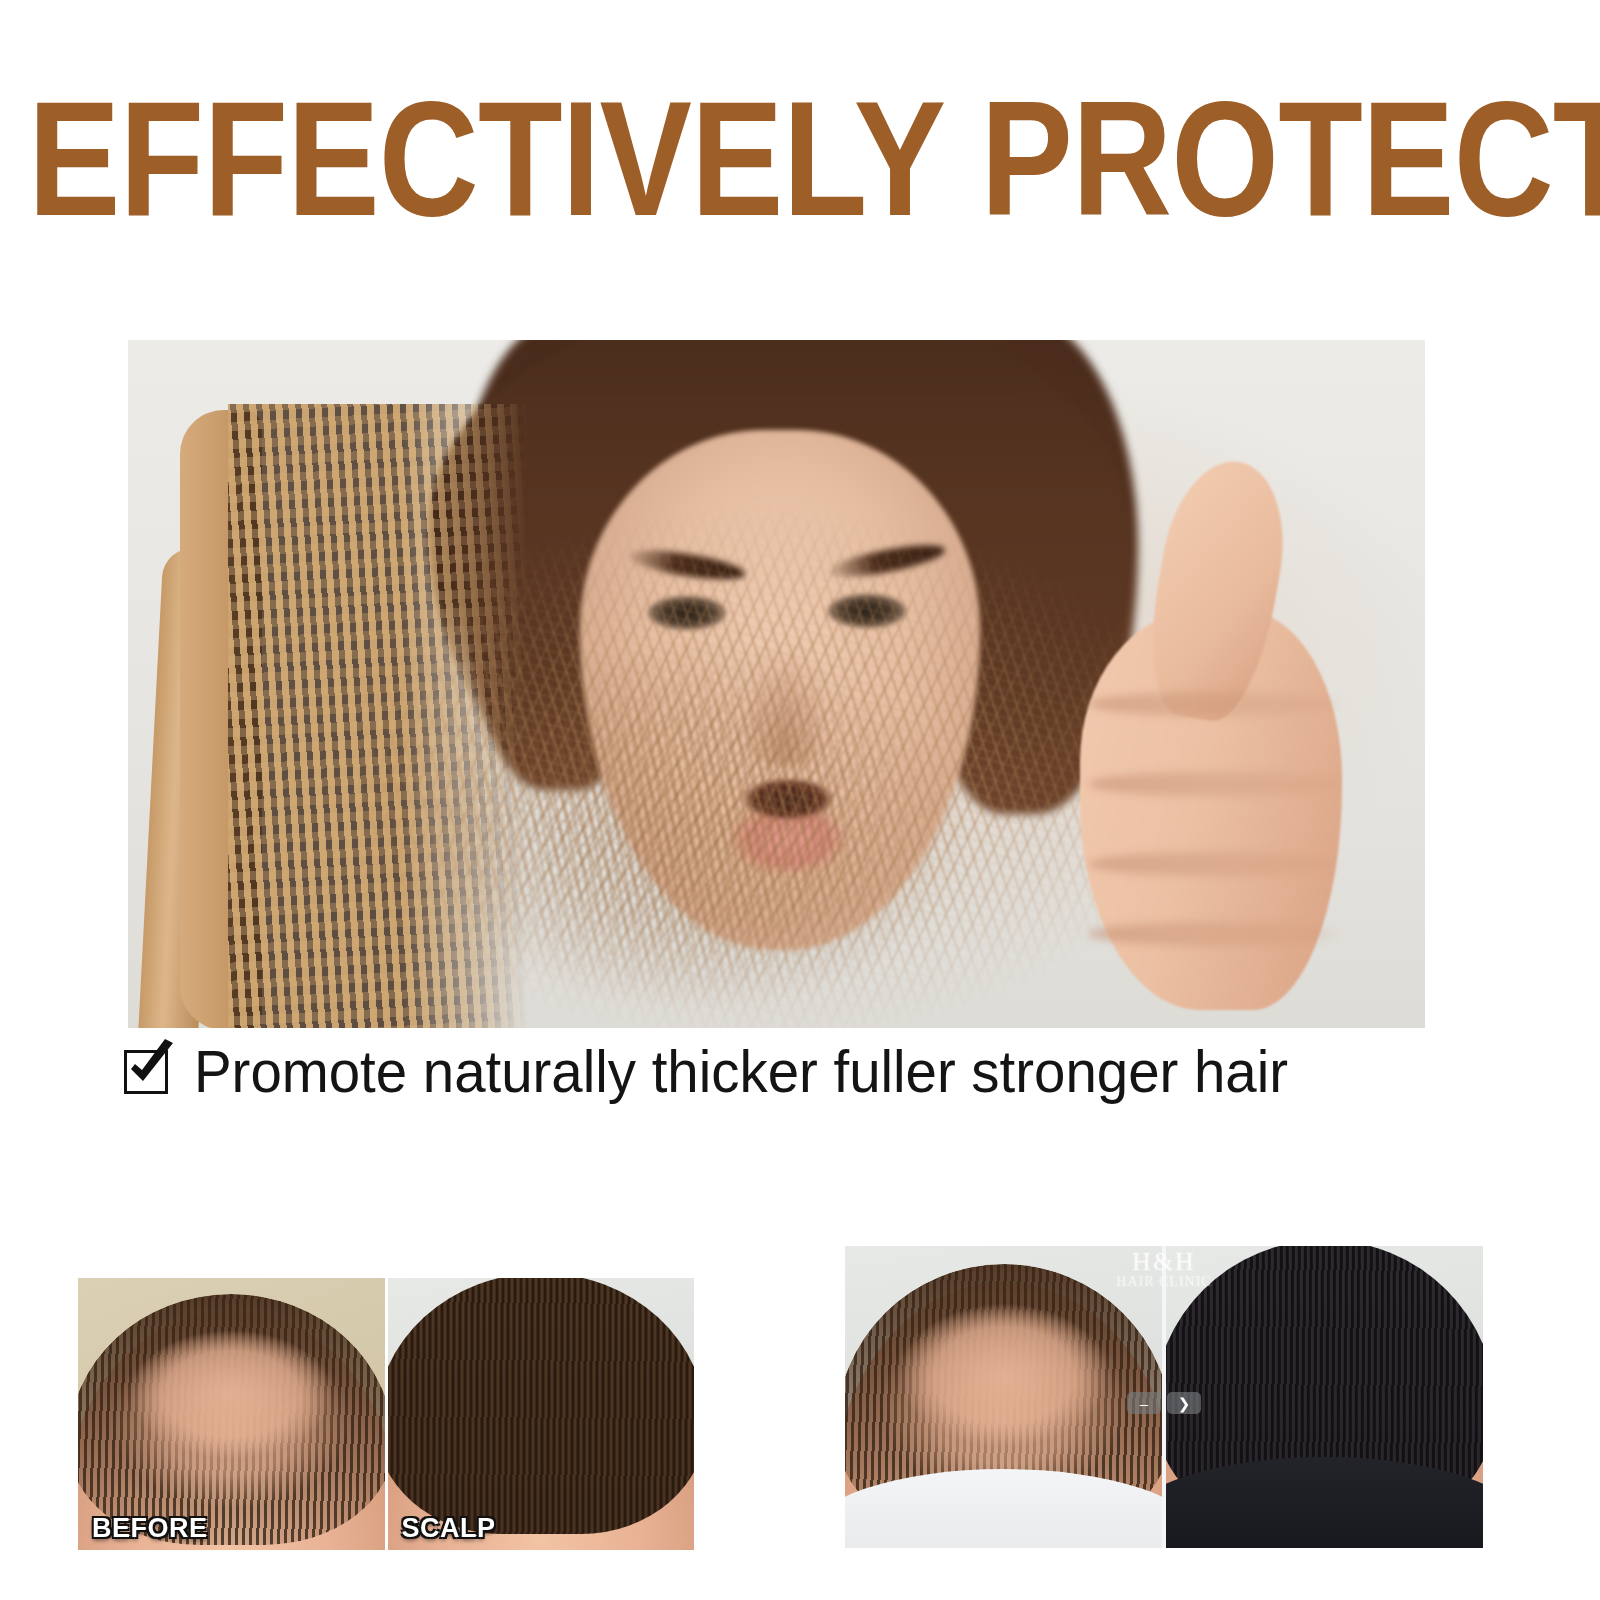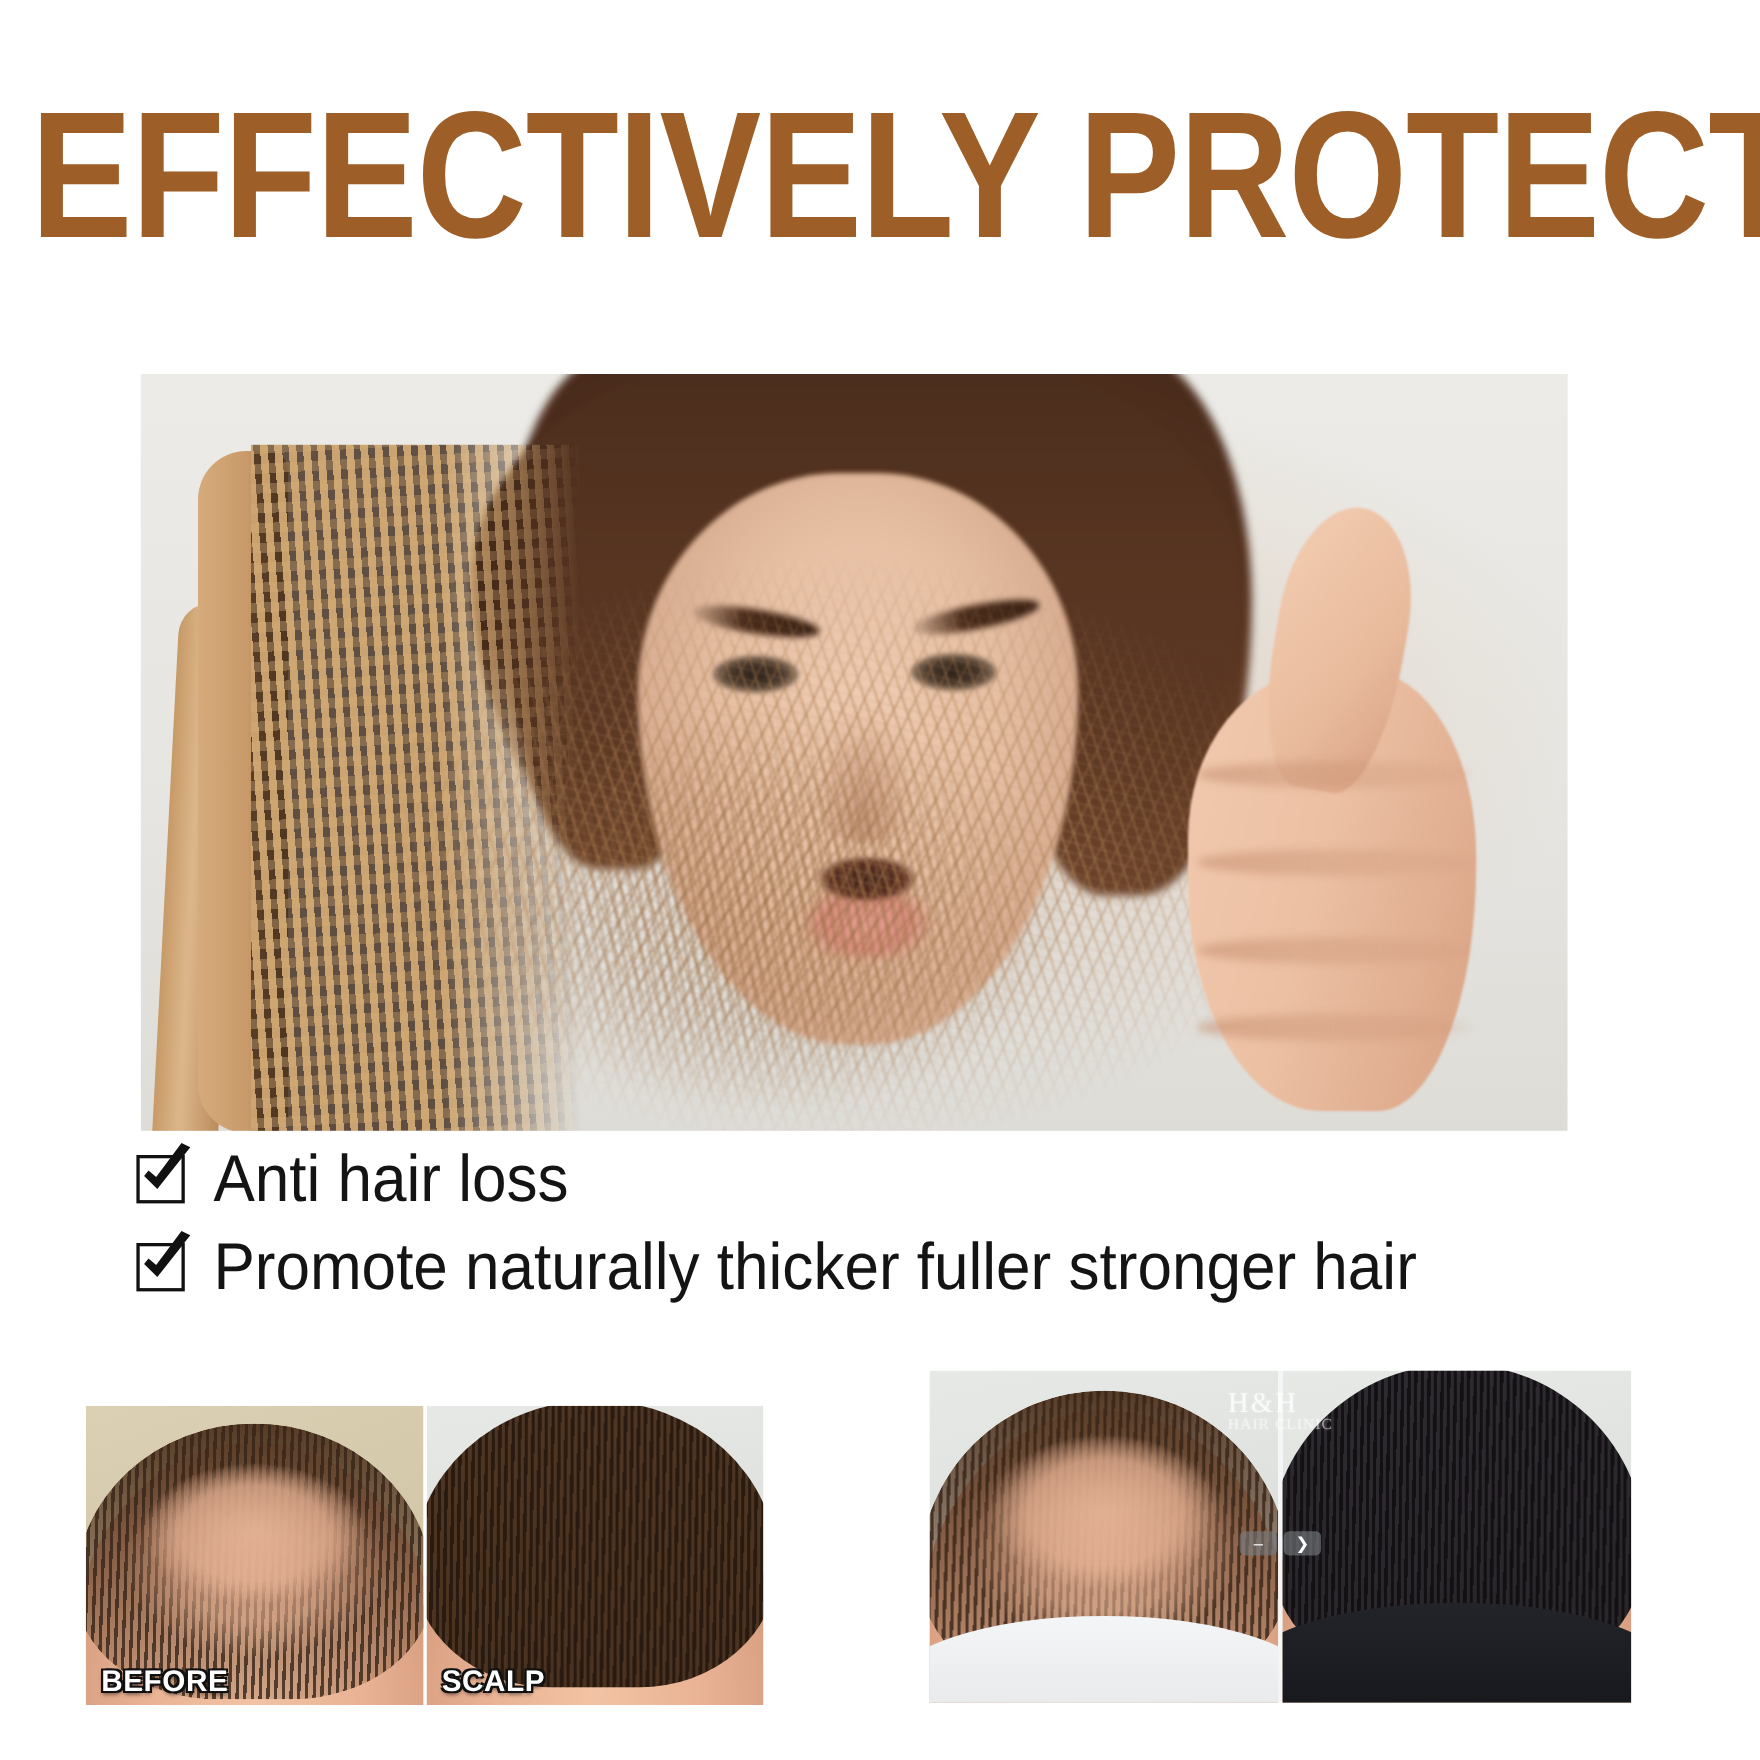--- a/index.html
+++ b/index.html
@@ -411,30 +411,30 @@
     letter-spacing: 0.5px;
     color: #ffffff;
     text-shadow:
       2px 2px 0 #111111, -2px 2px 0 #111111,
       2px -2px 0 #111111, -2px -2px 0 #111111,
       0 3px 4px rgba(0,0,0,0.65);
   }
   .watermark {
     position: absolute;
     left: 50%;
-    top: 16px;
+    top: 2px;
     transform: translateX(-50%);
     font-family: "Liberation Serif", serif;
     font-size: 26px;
     letter-spacing: 2px;
     color: rgba(255,255,255,0.72);
     text-shadow: 0 0 3px rgba(255,255,255,0.5);
     pointer-events: none;
     z-index: 5;
-    text-align: left;
+    text-align: center;
     line-height: 1.05;
   }
   .watermark small {
     display: block;
     font-size: 14px;
     letter-spacing: 1px;
     opacity: 0.8;
   }
   .carousel-nav {
     position: absolute;
@@ -490,28 +490,20 @@
     <div class="hero-thumb"></div>
     <div class="knuckle k1"></div>
     <div class="knuckle k2"></div>
     <div class="knuckle k3"></div>
     <div class="knuckle k4"></div>
   </div>
 </div>
 
 <div class="features">
 
-  <div class="feature-row">
-    <span class="checkbox">
-      <svg viewBox="0 0 58 58" aria-hidden="true">
-        <path d="M8 30 L20 42 L50 4 L42 0 L19 31 L12 25 Z" fill="#111111"></path>
-      </svg>
-    </span>
-    <span class="feature-label">Anti hair loss</span>
-  </div>
 
   <div class="feature-row">
     <span class="checkbox">
       <svg viewBox="0 0 58 58" aria-hidden="true">
         <path d="M8 30 L20 42 L50 4 L42 0 L19 31 L12 25 Z" fill="#111111"></path>
       </svg>
     </span>
     <span class="feature-label">Promote naturally thicker fuller stronger hair</span>
   </div>
 

